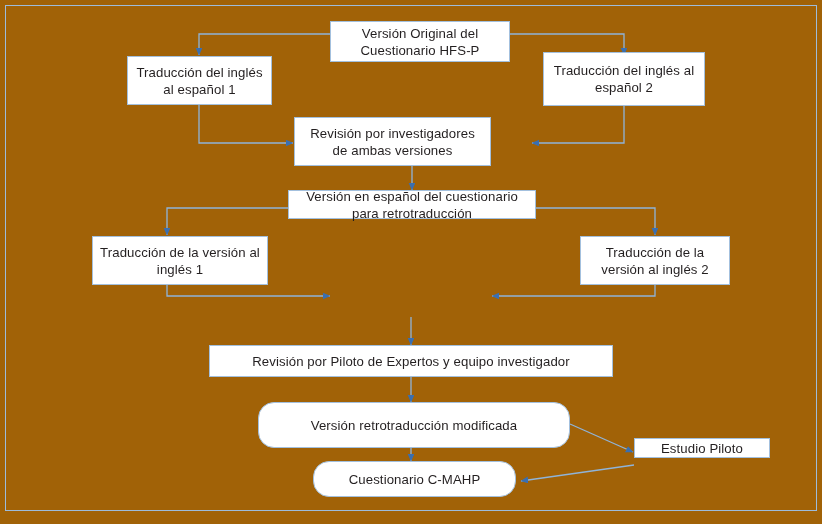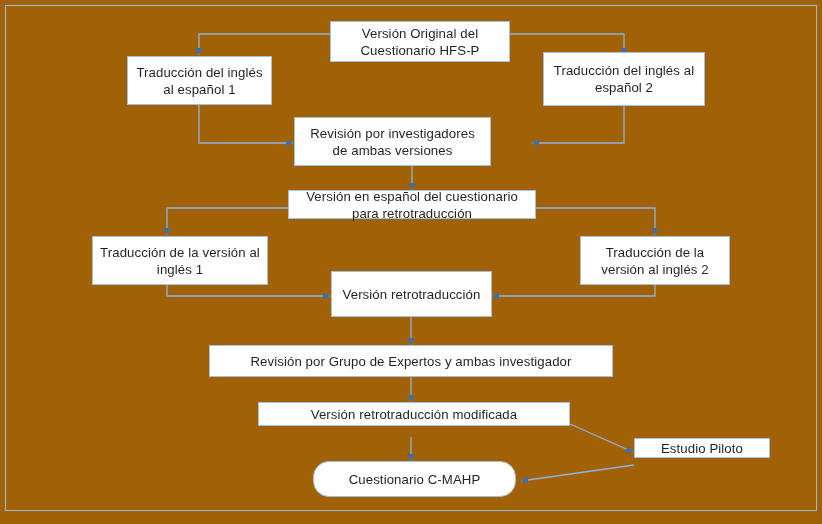--- a/index.html
+++ b/index.html
@@ -118,29 +118,26 @@
   </div>
 
   <div class="node" style="left:92px; top:236px; width:176px; height:49px;">
     <span>Traducción de la versión al inglés 1</span>
   </div>
 
   <div class="node" style="left:580px; top:236px; width:150px; height:49px;">
     <span>Traducción de la versión al inglés 2</span>
   </div>
 
-  <div class="node" style="left:331px; top:271px; width:161px; height:46px;">
-    <span>Versión retrotraducción</span>
+
+  <div class="node" style="left:209px; top:345px; width:404px; height:32px;">
+    <span>Revisión por Piloto de Expertos y equipo investigador</span>
   </div>
 
-  <div class="node" style="left:209px; top:345px; width:404px; height:32px;">
-    <span>Revisión por Grupo de Expertos y ambas investigador</span>
-  </div>
-
-  <div class="node" style="left:258px; top:402px; width:312px; height:24px;">
+  <div class="node" style="left:258px; top:402px; width:312px; height:46px;border-radius:16px;">
     <span>Versión retrotraducción modificada</span>
   </div>
 
   <div class="node" style="left:313px; top:461px; width:203px; height:36px;border-radius:16px;">
     <span>Cuestionario C-MAHP</span>
   </div>
 
   <div class="node" style="left:634px; top:438px; width:136px; height:20px;">
     <span>Estudio Piloto</span>
   </div>

